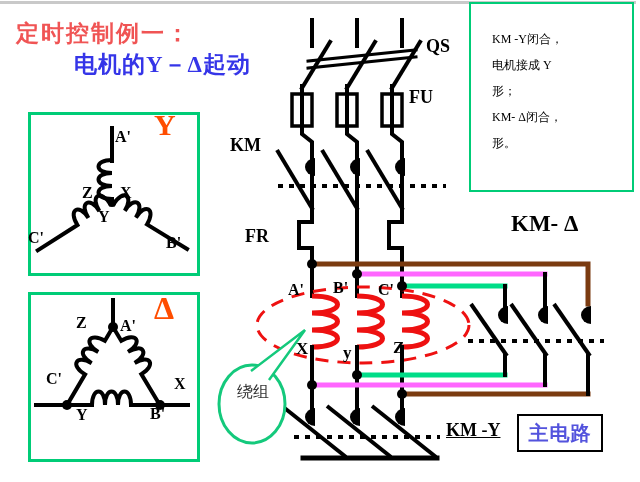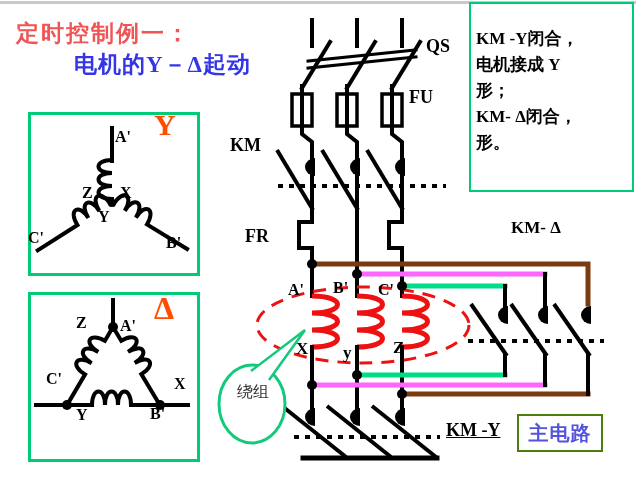--- a/index.html
+++ b/index.html
@@ -14,26 +14,26 @@
   }
   .title1 { color:#f05454; letter-spacing:2px; }
   .title2 { color:#3535e8; letter-spacing:1px; }
   .sym { color:#ff4d00; }
   .greenbox {
     position:absolute; z-index:2; border:3px solid #00cc77; background:transparent;
   }
   .infobox {
     position:absolute; z-index:3; left:469px; top:2px; width:165px; height:190px;
     border:2px solid #00cc77; background:#fff;
-    padding:22px 0 0 5px; box-sizing:border-box;
-    font-size:17px; font-weight:bold; line-height:26px; color:#000;
+    padding:22px 0 0 21px; box-sizing:border-box;
+    font-size:12px; font-weight:normal; line-height:26px; color:#000;
   }
   .footerbox {
     position:absolute; z-index:3; left:517px; top:414px; width:86px; height:38px;
-    border:2px solid #4d7c0f; background:#fff; box-sizing:border-box;
+    border:2px solid #000000; background:#fff; box-sizing:border-box;
     display:flex; align-items:center; justify-content:center;
     font-size:20px; font-weight:bold; color:#5353dd; letter-spacing:1px;
   }
   .bubbletext {
     position:absolute; z-index:3; left:221px; top:382px; width:64px;
     text-align:center; font-size:16px; line-height:20px; color:#333;
     font-weight:normal;
   }
 </style>
 </head>
@@ -199,21 +199,21 @@
   <div class="lbl" style="left:46px; top:371px; font-size:16px;">C'</div>
   <div class="lbl" style="left:174px; top:376px; font-size:16px;">X</div>
   <div class="lbl" style="left:76px; top:407px; font-size:16px;">Y</div>
   <div class="lbl" style="left:150px; top:406px; font-size:16px;">B'</div>
 
   <div class="lbl" style="left:426px; top:37px; font-size:18px;">QS</div>
   <div class="lbl" style="left:409px; top:88px; font-size:18px;text-align:right;">FU</div>
   <div class="lbl" style="left:230px; top:136px; font-size:18px;">KM</div>
   <div class="lbl" style="left:245px; top:227px; font-size:18px;">FR</div>
   <div class="lbl" style="left:446px; top:421px; font-size:18px;text-decoration:underline;">KM -Y</div>
-  <div class="lbl" style="left:511px; top:219px; font-size:17px;">KM- Δ</div>
+  <div class="lbl" style="left:511px; top:212px; font-size:23px;">KM- Δ</div>
 
   <div class="lbl" style="left:288px; top:282px; font-size:16px;">A'</div>
   <div class="lbl" style="left:333px; top:280px; font-size:16px;">B'</div>
   <div class="lbl" style="left:378px; top:282px; font-size:16px;">C'</div>
   <div class="lbl" style="left:296px; top:340px; font-size:17px;">X</div>
   <div class="lbl" style="left:343px; top:344px; font-size:17px;">y</div>
   <div class="lbl" style="left:393px; top:339px; font-size:17px;">Z</div>
 
   <div class="bubbletext">
     <div>绕组</div>

